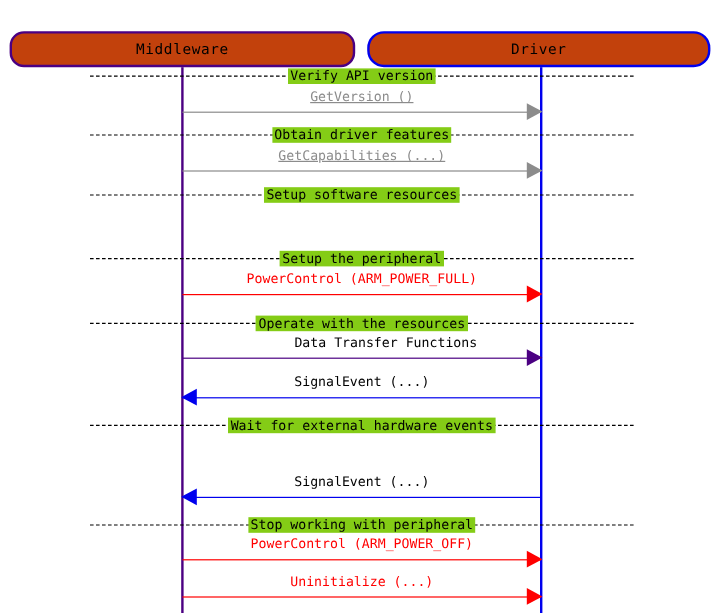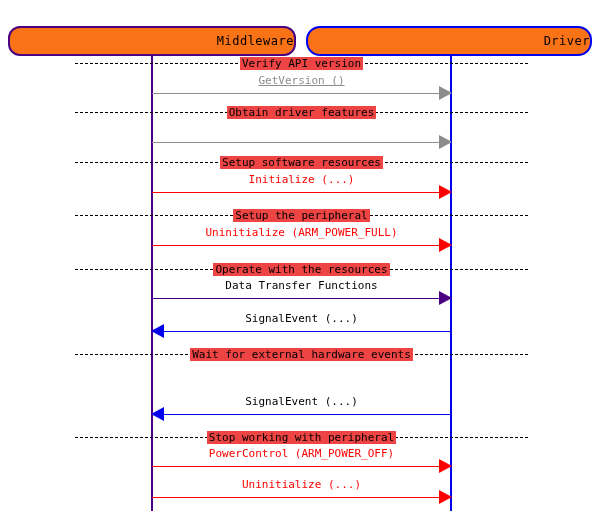--- a/index.html
+++ b/index.html
@@ -22,25 +22,25 @@
     width: 600px;
     height: 511px;
   }
 
   
   .participant {
     position: absolute;
     box-sizing: border-box;
     border: 2px solid #3a0070;
     border-radius: 12px;
-    background: #f97316;
+    background: #c2410c;
     height: 30px;
     display: flex;
     align-items: center;
-    justify-content: flex-end;
+    justify-content: center;
   }
   .participant .plabel {
     font-size: 12px;
     color: #000000;
     letter-spacing: 0.5px;
     white-space: nowrap;
   }
   #participant-middleware {
     left: 8px;
     top: 26px;
@@ -91,21 +91,21 @@
     left: 0;
     top: 0;
     width: 100%;
     text-align: center;
     font-size: 11px;
     color: #000000;
     line-height: 13px;
     white-space: nowrap;
   }
   .divider .dcaption span {
-    background: #ef4444;
+    background: #84cc16;
     padding: 0 2px;
   }
 
   
   .message {
     position: absolute;
     height: 30px;
   }
   .message .mlabel {
     position: absolute;
@@ -142,21 +142,21 @@
     border-right: 13px solid currentColor;
   }
 
   
   .c-gray   { color: #8c8c8c; }
   .c-red    { color: #ff0000; }
   .c-purple { color: #4b0082; }
   .c-blue   { color: #0000ee; }
   .c-gray   .mlabel { color: #8c8c8c; text-decoration: underline; }
   .c-red    .mlabel { color: #ff0000; }
-  .c-purple .mlabel { color: #000000; }
+  .c-purple .mlabel { color: #000000; padding-left: 20px; }
   .c-blue   .mlabel { color: #000000; }
 
   
   .m-right { left: 152px; width: 299px; }
   
   .m-left  { left: 152px; width: 299px; }
 </style>
 </head>
 <body>
 
@@ -181,40 +181,36 @@
     <div class="mlabel">GetVersion ()</div>
     <div class="shaft"></div>
     <div class="head"></div>
   </div>
 
   <div class="divider" style="top:106px">
     <div class="dline"></div>
     <div class="dcaption"><span>Obtain driver features</span></div>
   </div>
   <div class="message to-right m-right c-gray" style="top:122px">
+    <div class="mlabel">GetCapabilities (...)</div>
     <div class="shaft"></div>
     <div class="head"></div>
   </div>
 
   <div class="divider" style="top:156px">
     <div class="dline"></div>
     <div class="dcaption"><span>Setup software resources</span></div>
   </div>
-  <div class="message to-right m-right c-red" style="top:172px">
-    <div class="mlabel">Initialize (...)</div>
-    <div class="shaft"></div>
-    <div class="head"></div>
-  </div>
 
   <div class="divider" style="top:209px">
     <div class="dline"></div>
     <div class="dcaption"><span>Setup the peripheral</span></div>
   </div>
   <div class="message to-right m-right c-red" style="top:225px">
-    <div class="mlabel">Uninitialize (ARM_POWER_FULL)</div>
+    <div class="mlabel">PowerControl (ARM_POWER_FULL)</div>
     <div class="shaft"></div>
     <div class="head"></div>
   </div>
 
   <div class="divider" style="top:263px">
     <div class="dline"></div>
     <div class="dcaption"><span>Operate with the resources</span></div>
   </div>
   <div class="message to-right m-right c-purple" style="top:278px">
     <div class="mlabel">Data Transfer Functions</div>

